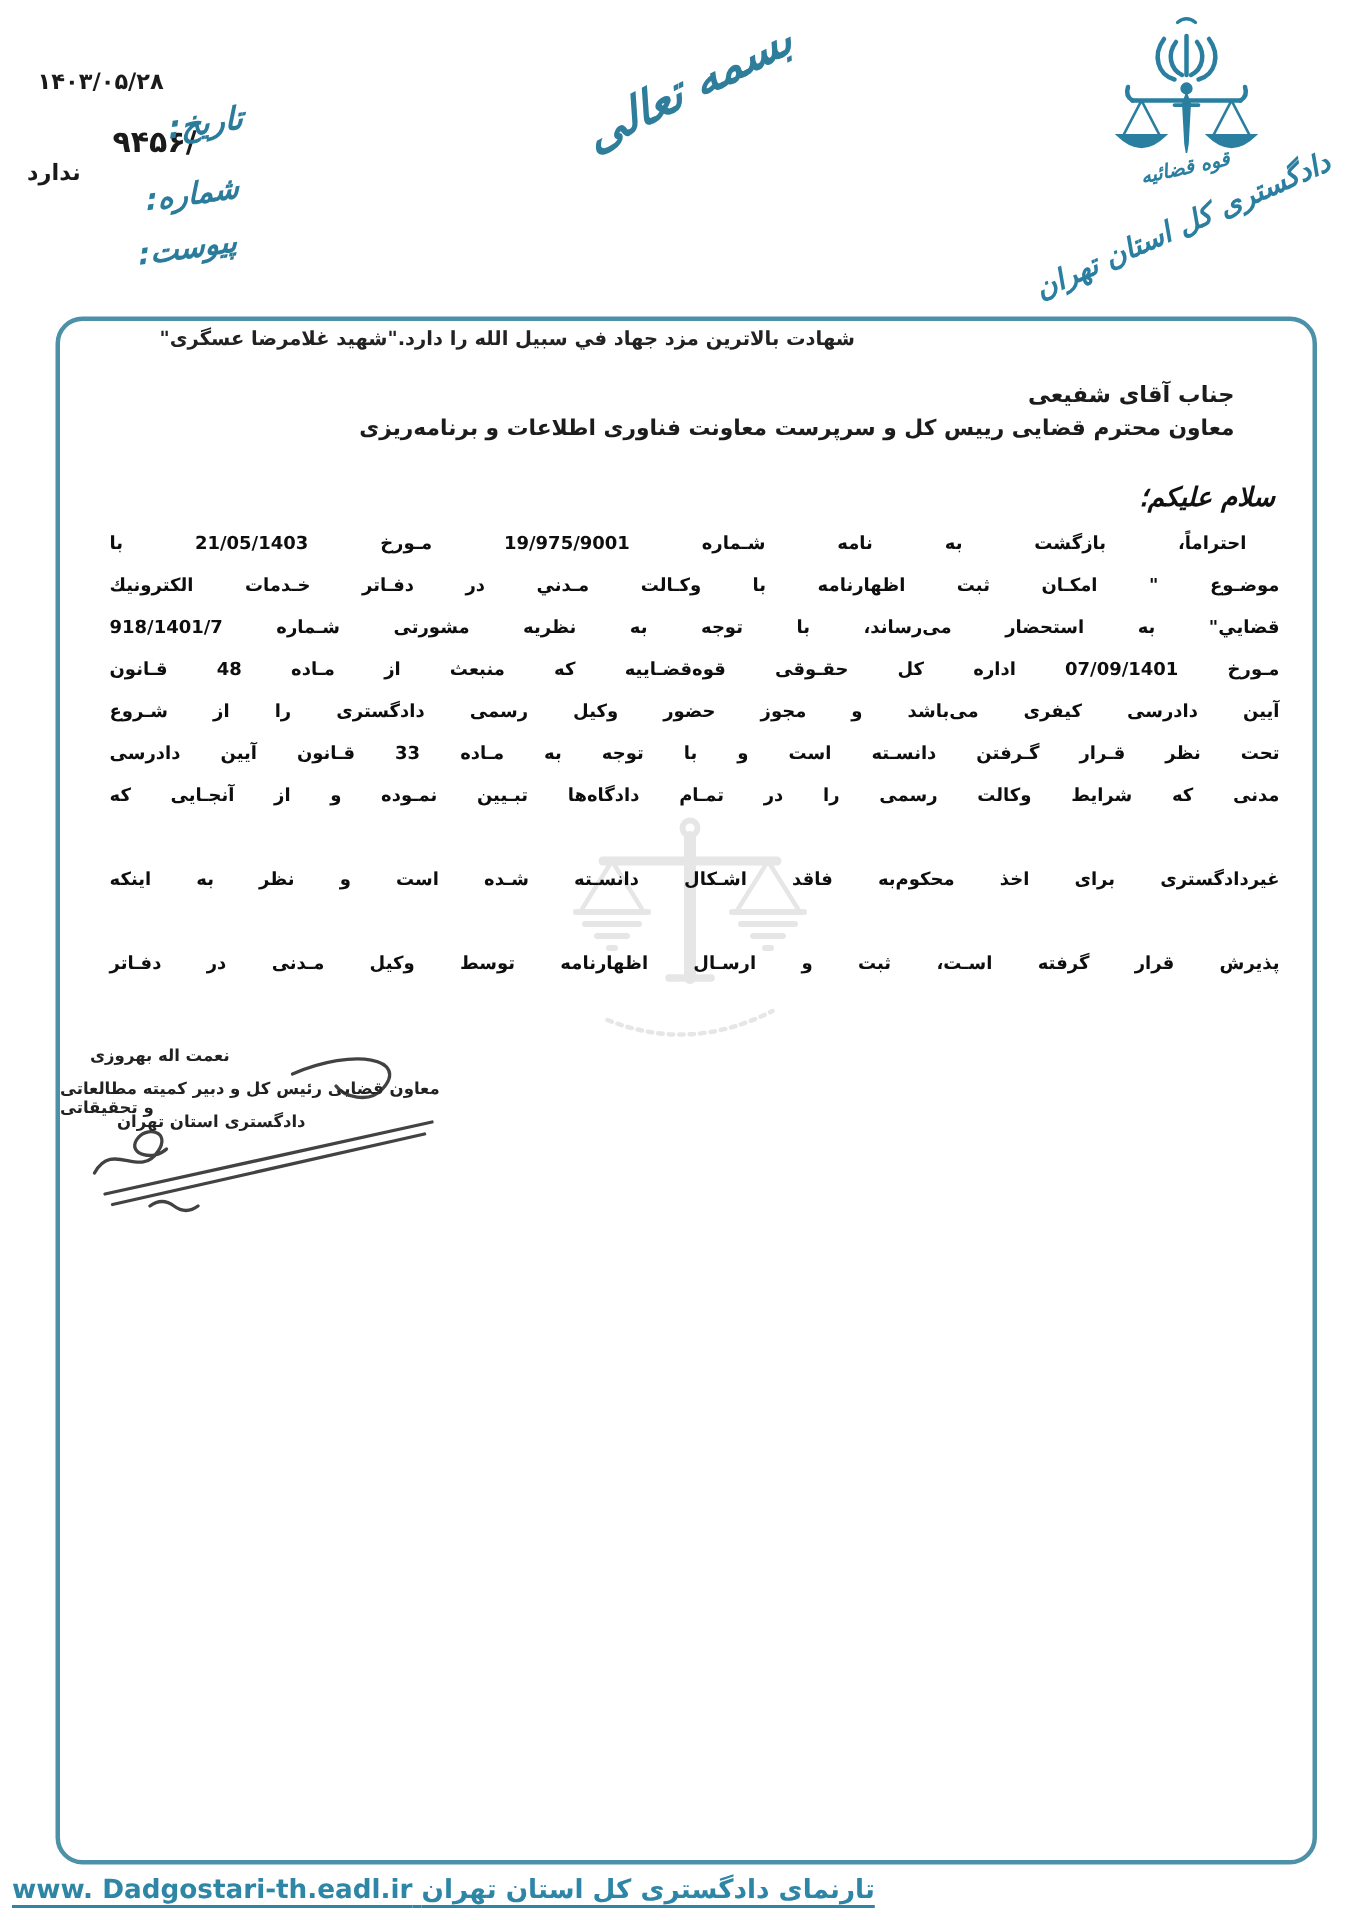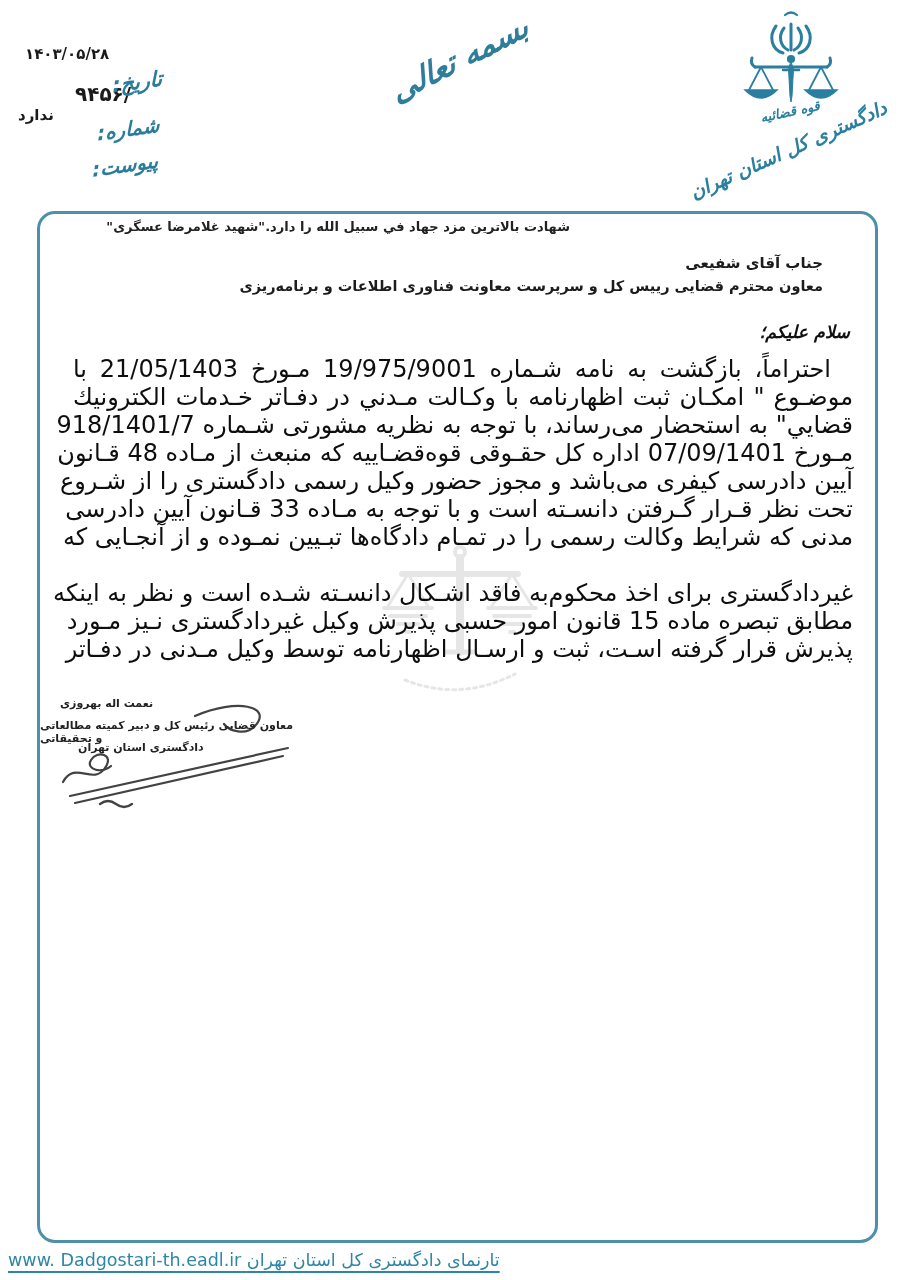--- a/index.html
+++ b/index.html
@@ -29,38 +29,38 @@
   }
   .quote {
     left:130px; top:219px; width:440px; text-align:center; direction:rtl;
     font-size:13px; font-weight:600; color:#222; white-space:nowrap;
   }
   .rec { right:82px; direction:rtl; text-align:right; font-weight:600; color:#1c1c1c; }
   .rec1 { top:254px; font-size:15px; }
   .rec2 { top:278px; font-size:14.5px; }
   .salutation { right:55px; top:322px; direction:rtl; font-weight:bold; font-size:17.5px;font-style:italic; }
   .bline {
-    left:73px; width:780px; direction:rtl; font-weight:normal; font-size:24px;
+    left:73px; width:780px; direction:rtl; font-weight:bold; font-size:12px;
     color:#0e0e0e; text-align:justify; text-align-last:justify; white-space:nowrap;
     z-index:2;
   }
   .bline.indent { padding-right:22px; width:758px; }
   .bline-last {
     right:475px; direction:rtl; white-space:nowrap; font-weight:bold;
     font-size:18px; color:#0e0e0e; z-index:2;
   }
   
   .sig-txt { direction:rtl; text-align:left; font-weight:bold; font-size:11px; color:#222; z-index:2; }
   .sig-name  { left:60px;  top:697px; width:225px; }
   .sig-t1    { left:40px;  top:719px; width:262px; }
   .sig-t2    { left:78px;  top:741px; width:186px; }
   
   .footer {
     left:8px; top:1250px; direction:rtl; white-space:nowrap;
-    font-size:17.5px; font-weight:normal; color:#2e86a6;
+    font-size:17.5px; font-weight:bold; color:#2e86a6;
     text-decoration:underline; text-underline-offset:5px; text-decoration-thickness:2px;
   }
   .ltr { direction:ltr; unicode-bidi:isolate; }
   svg { display:block; }
 </style>
 </head>
 <body>
 
 <div class="page">
 
@@ -124,21 +124,20 @@
   </svg>
 
   <div class="abs bline indent" style="top:355px;">احتراماً، بازگشت به نامه شـماره 19/975/9001 مـورخ 21/05/1403 با</div>
   <div class="abs bline" style="top:383px;">موضـوع " امکـان ثبت اظهارنامه با وکـالت مـدني در دفـاتر خـدمات الکترونيك</div>
   <div class="abs bline" style="top:411px;">قضايي" به استحضار می‌رساند، با توجه به نظریه مشورتی شـماره 918/1401/7</div>
   <div class="abs bline" style="top:439px;">مـورخ 07/09/1401 اداره کل حقـوقی قوه‌قضـاییه که منبعث از مـاده 48 قـانون</div>
   <div class="abs bline" style="top:467px;">آیین دادرسی کیفری می‌باشد و مجوز حضور وکیل رسمی دادگستری را از شـروع</div>
   <div class="abs bline" style="top:495px;">تحت نظر قـرار گـرفتن دانسـته است و با توجه به مـاده 33 قـانون آیین دادرسی</div>
   <div class="abs bline" style="top:523px;">مدنی که شرایط وکالت رسمی را در تمـام دادگاه‌ها تبـیین نمـوده و از آنجـایی که</div>
   <div class="abs bline" style="top:579px;">غیردادگستری برای اخذ محکوم‌به فاقد اشـکال دانسـته شـده است و نظر به اینکه</div>
-  <div class="abs bline" style="top:607px;">مطابق تبصره ماده 15 قانون امور حسبی پذیرش وکیل غیردادگستری نـیز مـورد</div>
   <div class="abs bline" style="top:635px;">پذیرش قرار گرفته اسـت، ثبت و ارسـال اظهارنامه توسط وکیل مـدنی در دفـاتر</div>
 
   <div class="abs sig-txt sig-name">نعمت اله بهروزی</div>
   <div class="abs sig-txt sig-t1">معاون قضایی رئیس کل و دبیر کمیته مطالعاتی و تحقیقاتی</div>
   <div class="abs sig-txt sig-t2">دادگستری استان تهران</div>
   <svg class="abs" style="left:45px; top:698px; z-index:3;" width="270" height="112" viewBox="0 0 270 112">
     <g stroke="#2e2e2e" fill="none" stroke-width="2.2" stroke-linecap="round" opacity="0.9">
       <path d="M150 18 C192 0 228 8 210 28 C201 38 184 33 179 26"></path>
       <path d="M243 50 L25 98"></path>
       <path d="M238 58 L30 105"></path>

